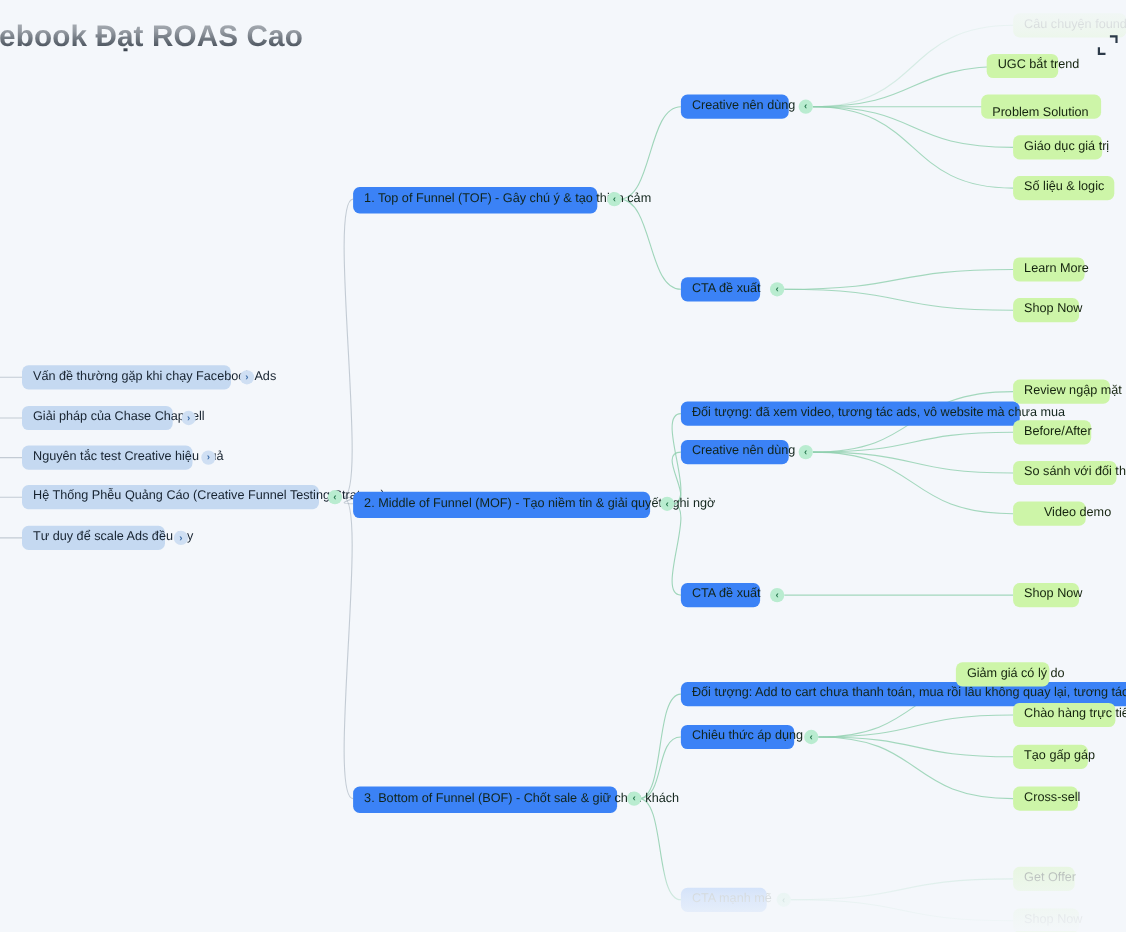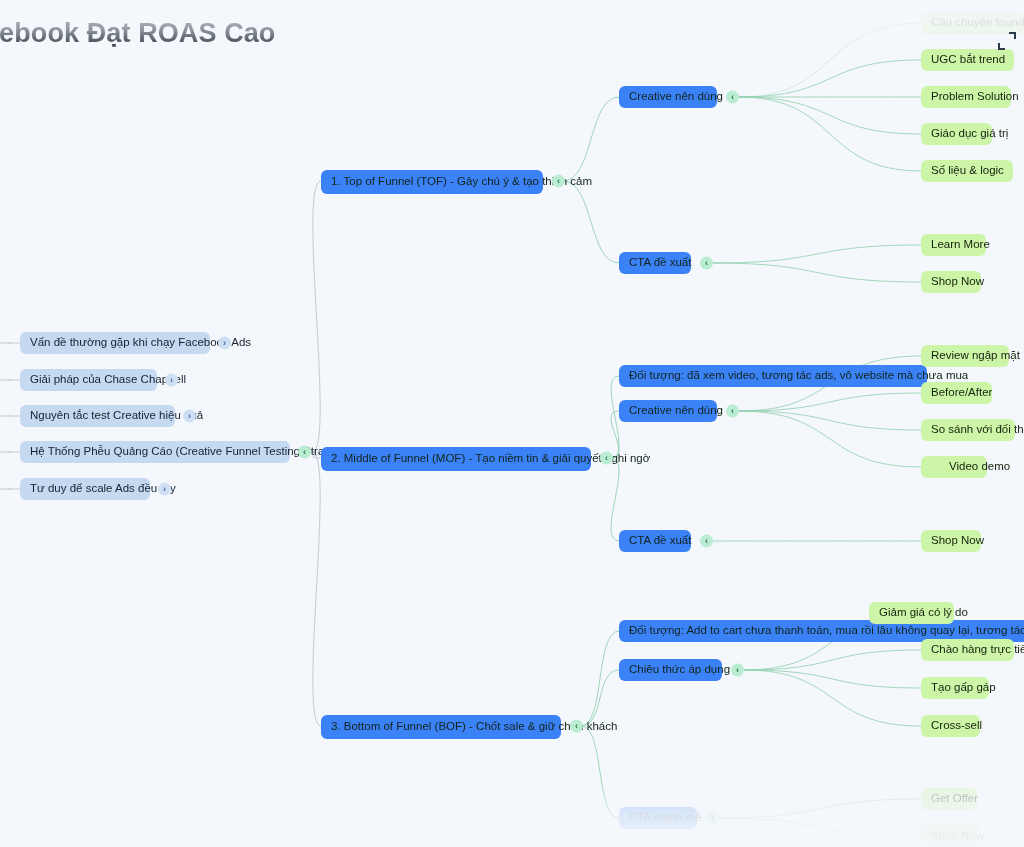--- a/index.html
+++ b/index.html
@@ -119,27 +119,27 @@
         <span>1. Top of Funnel (TOF) - Gây chú ý &amp; tạo thiện cảm</span>
       </div>
       <div class="badge b-green" style="left: 552px; top: 181px;">‹</div>
       <div class="node green" style="left: 619px; top: 86px; width: 98px;">
         <span>Creative nên dùng</span>
       </div>
       <div class="badge b-green" style="left: 726px; top: 97px;">‹</div>
       <div class="node leaf" style="left: 921px; top: 12px; width: 103px; opacity: 0.32;">
         <span>Câu chuyện founder</span>
       </div>
-      <div class="node leaf" style="left: 921px; top: 49px; width: 93px;">
+      <div class="node leaf" style="left: 897px; top: 49px; width: 65px;">
         <span>UGC bắt trend</span>
       </div>
-      <div class="node leaf" style="left: 921px; top: 86px; width: 90px;">
+      <div class="node leaf" style="left: 892px; top: 86px; width: 109px; align-items: flex-end;">
         <span>Problem Solution</span>
       </div>
-      <div class="node leaf" style="left: 921px; top: 123px; width: 71px;">
+      <div class="node leaf" style="left: 921px; top: 123px; width: 81px;">
         <span>Giáo dục giá trị</span>
       </div>
       <div class="node leaf" style="left: 921px; top: 160px; width: 92px;">
         <span>Số liệu &amp; logic</span>
       </div>
       <div class="node green" style="left: 619px; top: 252px; width: 72px;">
         <span>CTA đề xuất</span>
       </div>
       <div class="badge b-green" style="left: 700px; top: 263px;">‹</div>
       <div class="node leaf" style="left: 921px; top: 234px; width: 65px;">

